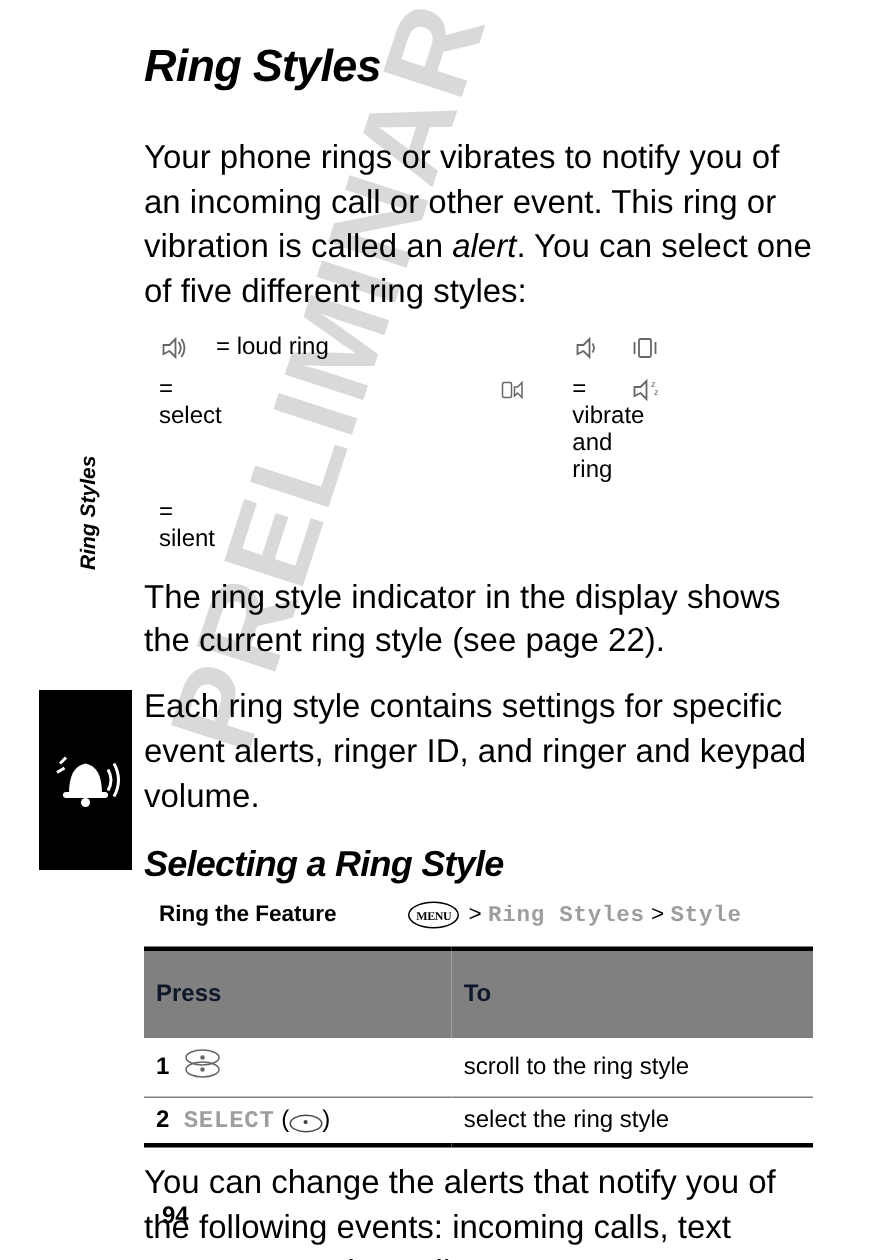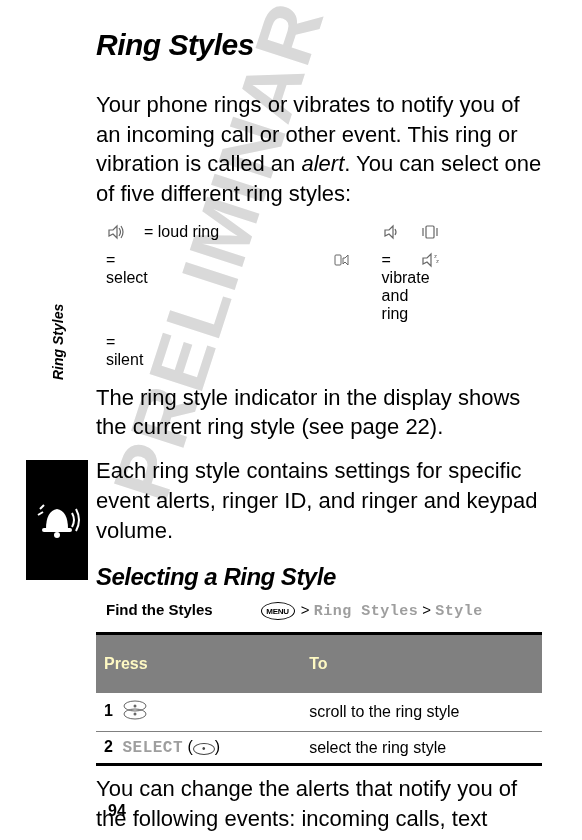--- a/index.html
+++ b/index.html
@@ -80,38 +80,39 @@
     align-items: center;
     justify-content: center;
     width: 34px; height: 18px;
     border: 1.5px solid #000;
     border-radius: 50%;
     font-size: 8px;
     font-weight: 700;
     vertical-align: middle;
     margin: 0 2px;
     letter-spacing: -0.3px;
+    font-family: Liberation Serif, serif;
   }
   .mono-gray {
     font-family: "Courier New", monospace;
     font-weight: 700;
     color: #9e9e9e;
     letter-spacing: 0.5px;
   }
   table.instruct {
     border-collapse: collapse;
     width: 100%;
     margin: 4px 0 8px 0;
     font-size: 16px;
     border-top: 3px solid #000;
     border-bottom: 3px solid #000;
   }
   table.instruct thead th {
     background: #808080;
-    color: #fef9c3;
+    color: #0f172a;
     text-align: left;
     font-weight: 700;
     padding: 20px 8px;
   }
   table.instruct tbody td {
     padding: 6px 8px;
     border-bottom: 1px solid #808080;
     vertical-align: middle;
   }
   table.instruct tbody tr:last-child td { border-bottom: none; }
@@ -224,21 +225,21 @@
         <span></span>
         <span></span>
     </div>
 
     <p class="body">The ring style indicator in the display shows the current ring style (see page 22).</p>
     <p class="body">Each ring style contains settings for specific event alerts, ringer ID, and ringer and keypad volume.</p>
 
     <h2 class="section">Selecting a Ring Style</h2>
 
     <div class="feature-line">
-      <span class="feature-label">Find the Styles</span>
+      <span class="feature-label">Ring the Feature</span>
       &nbsp;&nbsp;&nbsp;&nbsp;&nbsp;&nbsp;&nbsp;&nbsp;&nbsp;
       <span class="menu-oval">MENU</span>
       <span>&gt;</span>
       <span class="mono-gray">Ring Styles</span>
       <span>&gt;</span>
       <span class="mono-gray">Style</span>
     </div>
 
     <table class="instruct">
       <thead>

